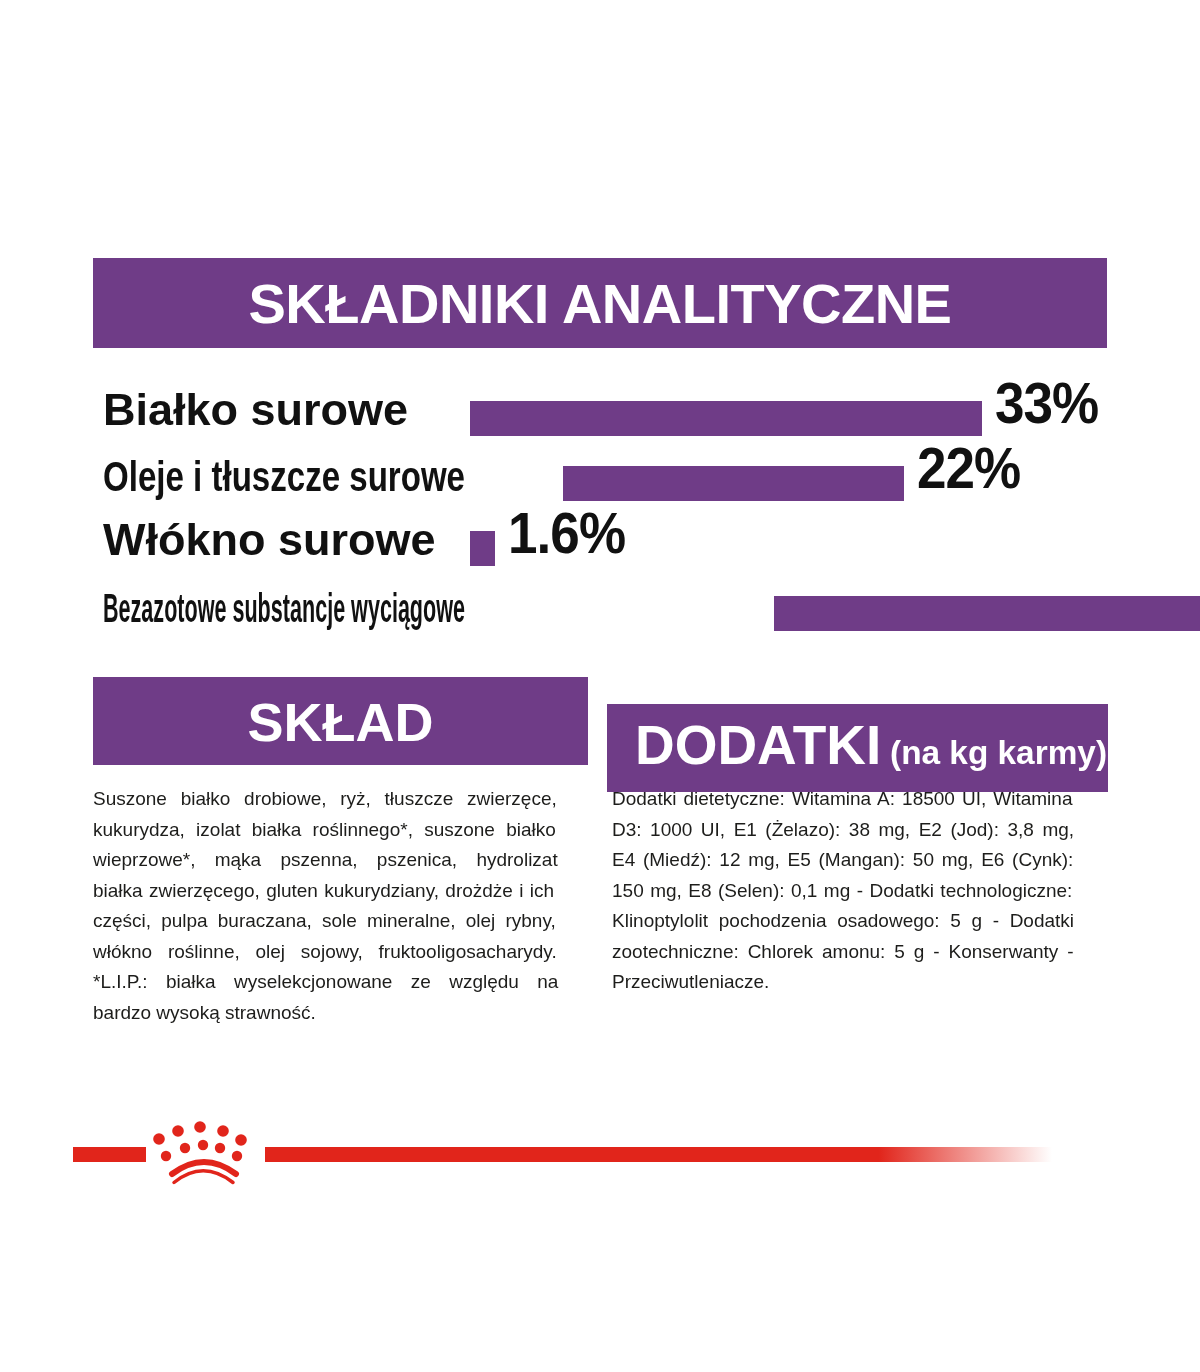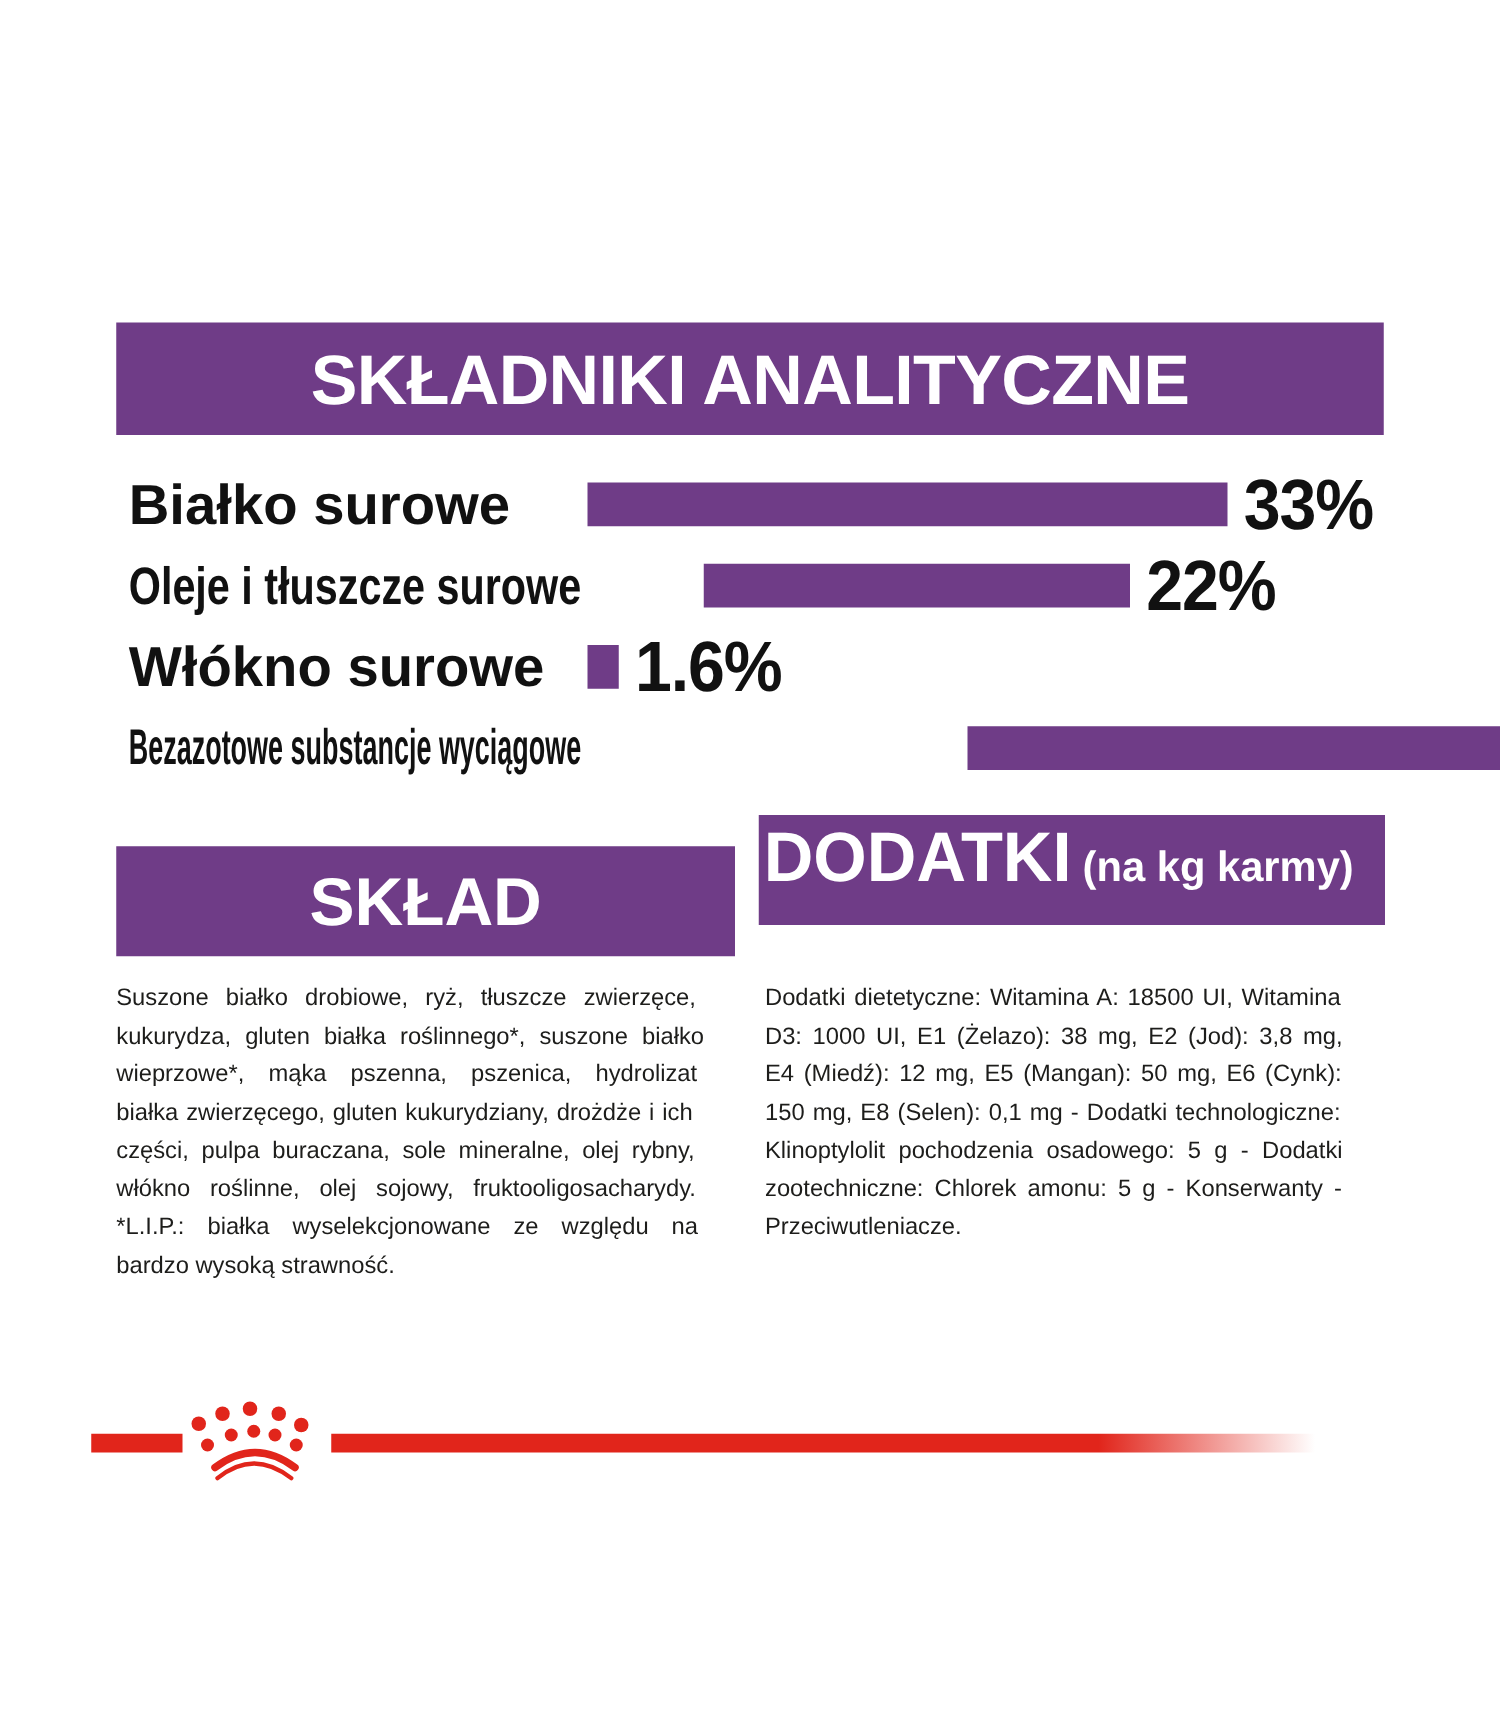--- a/index.html
+++ b/index.html
@@ -5,36 +5,36 @@
   html,body{margin:0;padding:0;background:#fff;}
   .page{position:relative;width:1200px;height:1372px;background:#fff;overflow:hidden;
         font-family:"Liberation Sans",sans-serif;-webkit-font-smoothing:antialiased;}
 
   .banner{position:absolute;background:var(--purple);color:#fff;}
   #an-head{left:93px;top:258px;width:1014px;height:90px;text-align:center;line-height:92px;}
   #an-title{display:inline-block;white-space:nowrap;font-weight:bold;font-size:56px;
             letter-spacing:-.5px;transform-origin:center center;}
 
   #chart{position:absolute;left:90px;top:371px;width:1020px;height:260px;}
-  .crow{display:flex;align-items:center;height:65px;}
+  .crow{display:flex;align-items:flex-end;height:65px;}
   .lblwrap{flex:0 0 380px;padding-left:13px;box-sizing:border-box;overflow:visible;}
   .lbl{display:inline-block;white-space:nowrap;font-weight:bold;color:#111;
        transform-origin:left center;}
   .crow:nth-child(1) .lbl{font-size:45px;}
   .crow:nth-child(2) .lbl{font-size:42px;}
   .crow:nth-child(3) .lbl{font-size:45px;}
   .crow:nth-child(4) .lbl{font-size:40px;}
   .bar{height:35px;background:var(--purple);flex:0 0 auto;}
   .pct{display:inline-block;margin-left:13px;font-weight:bold;font-size:57px;color:#111;
        letter-spacing:-1px;transform:scaleX(.93);transform-origin:left center;white-space:nowrap;}
 
   #sklad-head{left:93px;top:677px;width:495px;height:88px;text-align:center;line-height:90px;}
   #sklad-title{display:inline-block;font-weight:bold;font-size:54px;transform-origin:center center;}
-  #dodatki-head{left:607px;top:652px;width:501px;height:88px;line-height:68px;
-                padding-left:4px;box-sizing:border-box;white-space:nowrap;}
+  #dodatki-head{left:607px;top:704px;width:501px;height:88px;line-height:82px;
+                padding-left:28px;box-sizing:border-box;white-space:nowrap;}
   #dodatki-wrap{display:inline-block;transform-origin:left center;}
   .dod-big{font-size:56px;font-weight:bold;}
   .dod-suffix{font-size:34px;font-weight:bold;margin-left:9px;}
 
   .textcol{position:absolute;top:784px;color:var(--ink);font-size:19px;line-height:30.5px;}
   #sklad-body{left:93px;width:497px;}
   #dodatki-body{left:612px;width:496px;}
   .jline{white-space:nowrap;}
   .jline span{display:inline;}
 
@@ -74,21 +74,21 @@
   <div class="banner" id="sklad-head">
     <span id="sklad-title">SKŁAD</span>
   </div>
 
   <div class="banner" id="dodatki-head">
     <span id="dodatki-wrap" style="transform: scaleX(0.981225);"><span class="dod-big">DODATKI</span><span class="dod-suffix">(na kg karmy)</span></span>
   </div>
 
   <div class="textcol" id="sklad-body">
       <div class="jline"><span style="word-spacing: 8.475px;">Suszone białko drobiowe, ryż, tłuszcze zwierzęce,</span></div>
-      <div class="jline"><span style="word-spacing: 5.95625px;">kukurydza, gluten białka roślinnego*, suszone białko</span></div>
+      <div class="jline"><span style="word-spacing: 5.95625px;">kukurydza, izolat białka roślinnego*, suszone białko</span></div>
       <div class="jline"><span style="word-spacing: 14.0039px;">wieprzowe*, mąka pszenna, pszenica, hydrolizat</span></div>
       <div class="jline"><span style="word-spacing: 1.04427px;">białka zwierzęcego, gluten kukurydziany, drożdże i ich</span></div>
       <div class="jline"><span style="word-spacing: 4.84115px;">części, pulpa buraczana, sole mineralne, olej rybny,</span></div>
       <div class="jline"><span style="word-spacing: 10.4961px; text-align: right;">włókno roślinne, olej sojowy, fruktooligosacharydy.</span></div>
       <div class="jline"><span style="word-spacing: 13.0938px;">*L.I.P.: białka wyselekcjonowane ze względu na</span></div>
       <div class="jline last"><span>bardzo wysoką strawność.</span></div>
     </div>
   <div class="textcol" id="dodatki-body">
       <div class="jline"><span style="word-spacing: 1.76823px;">Dodatki dietetyczne: Witamina A: 18500 UI, Witamina</span></div>
       <div class="jline"><span style="word-spacing: 3.22656px;">D3: 1000 UI, E1 (Żelazo): 38 mg, E2 (Jod): 3,8 mg,</span></div>

